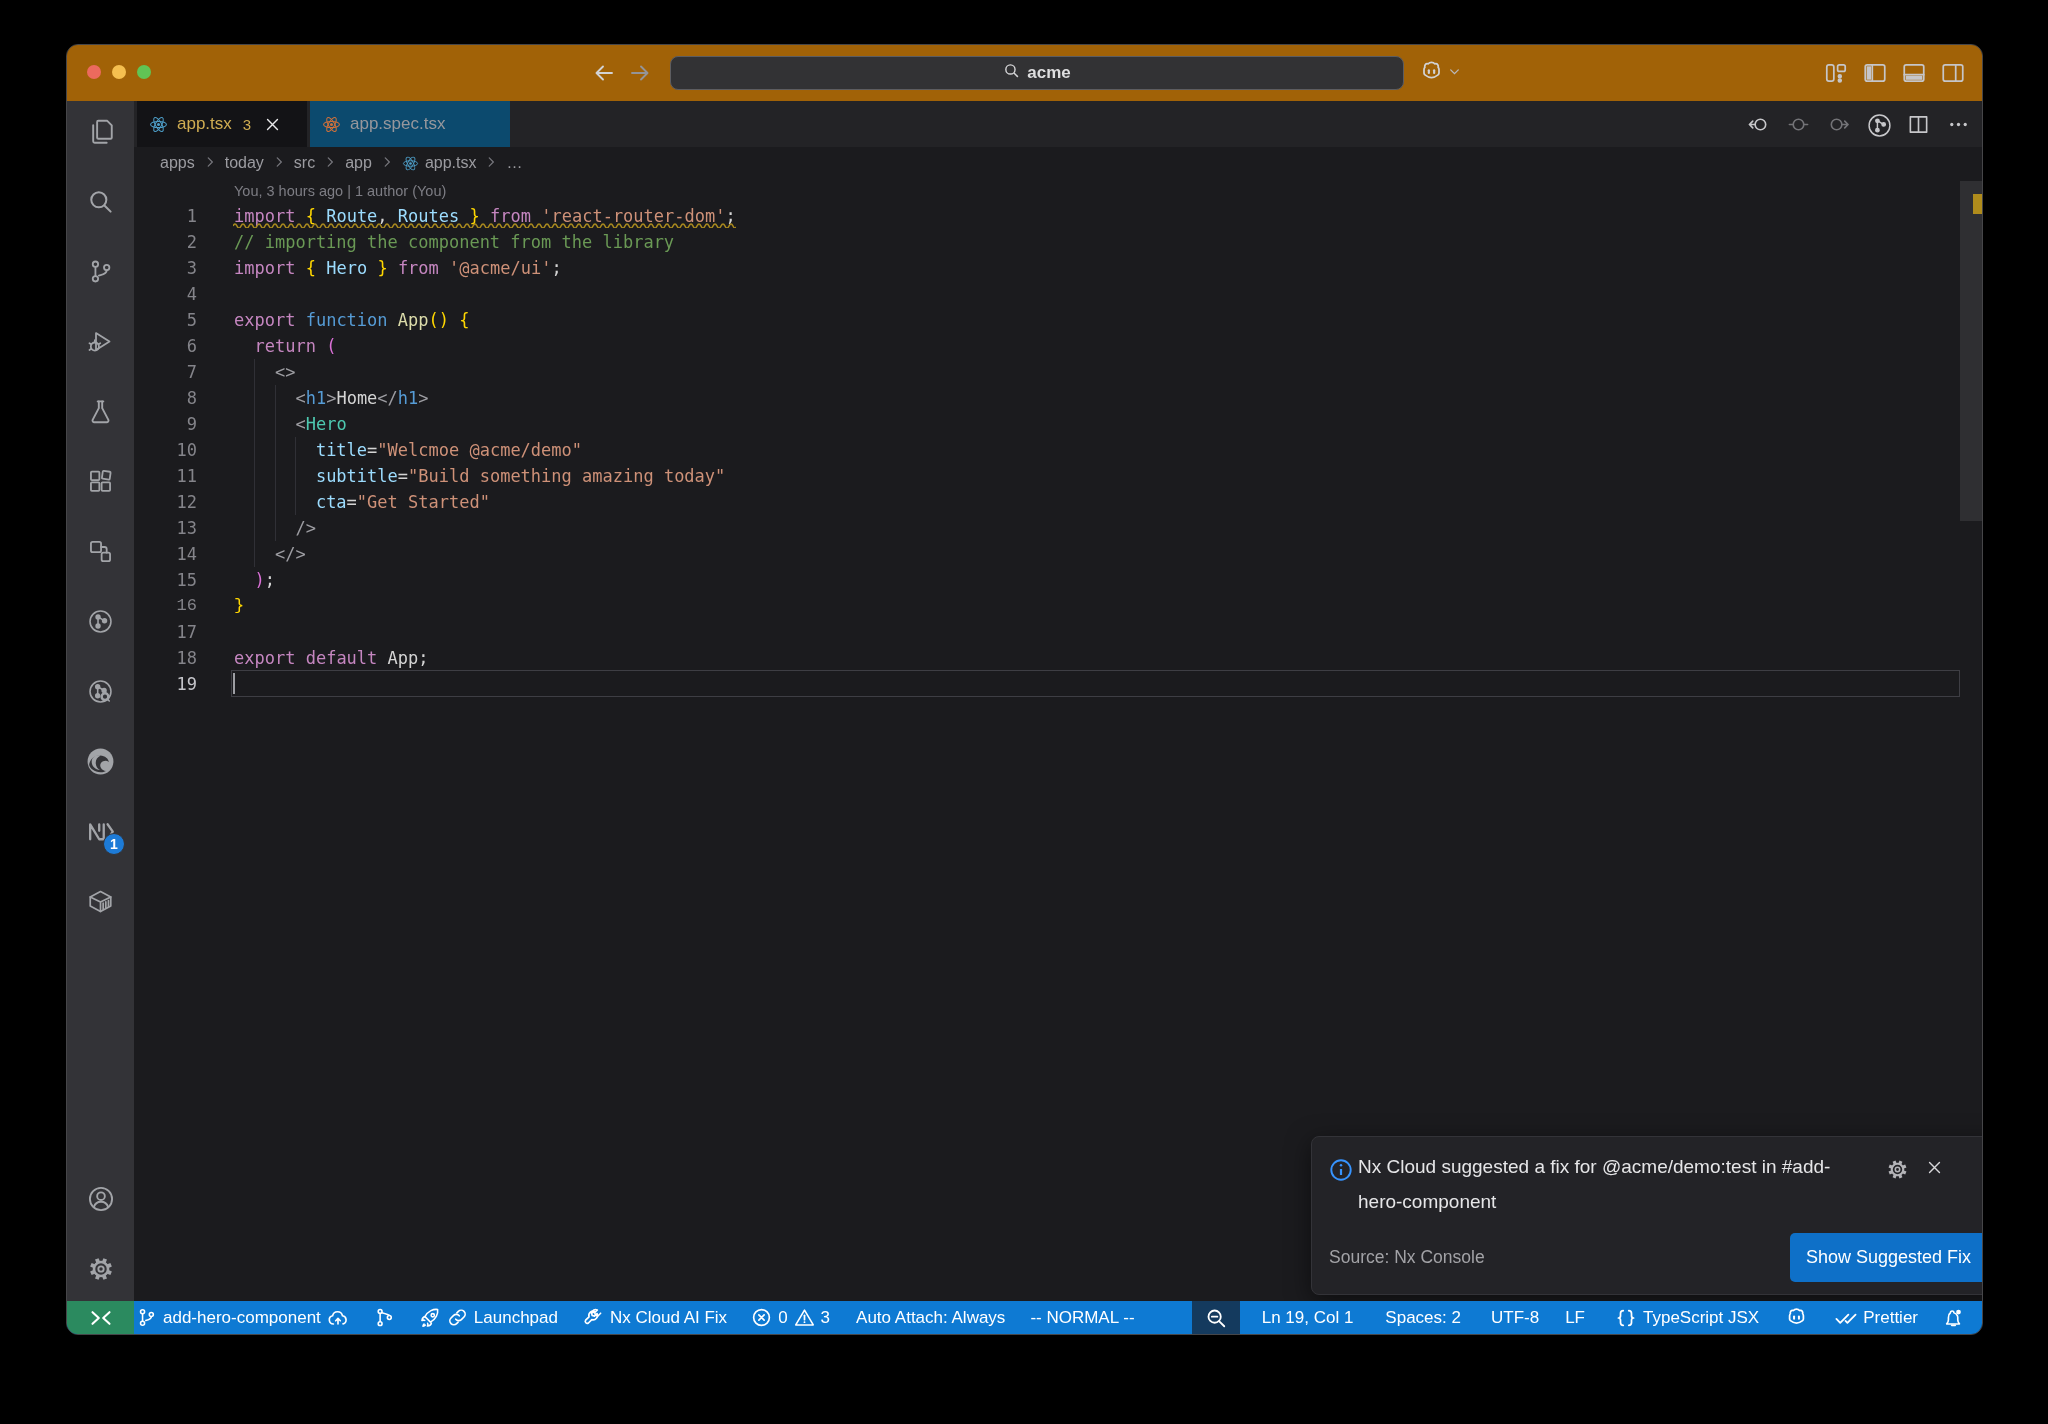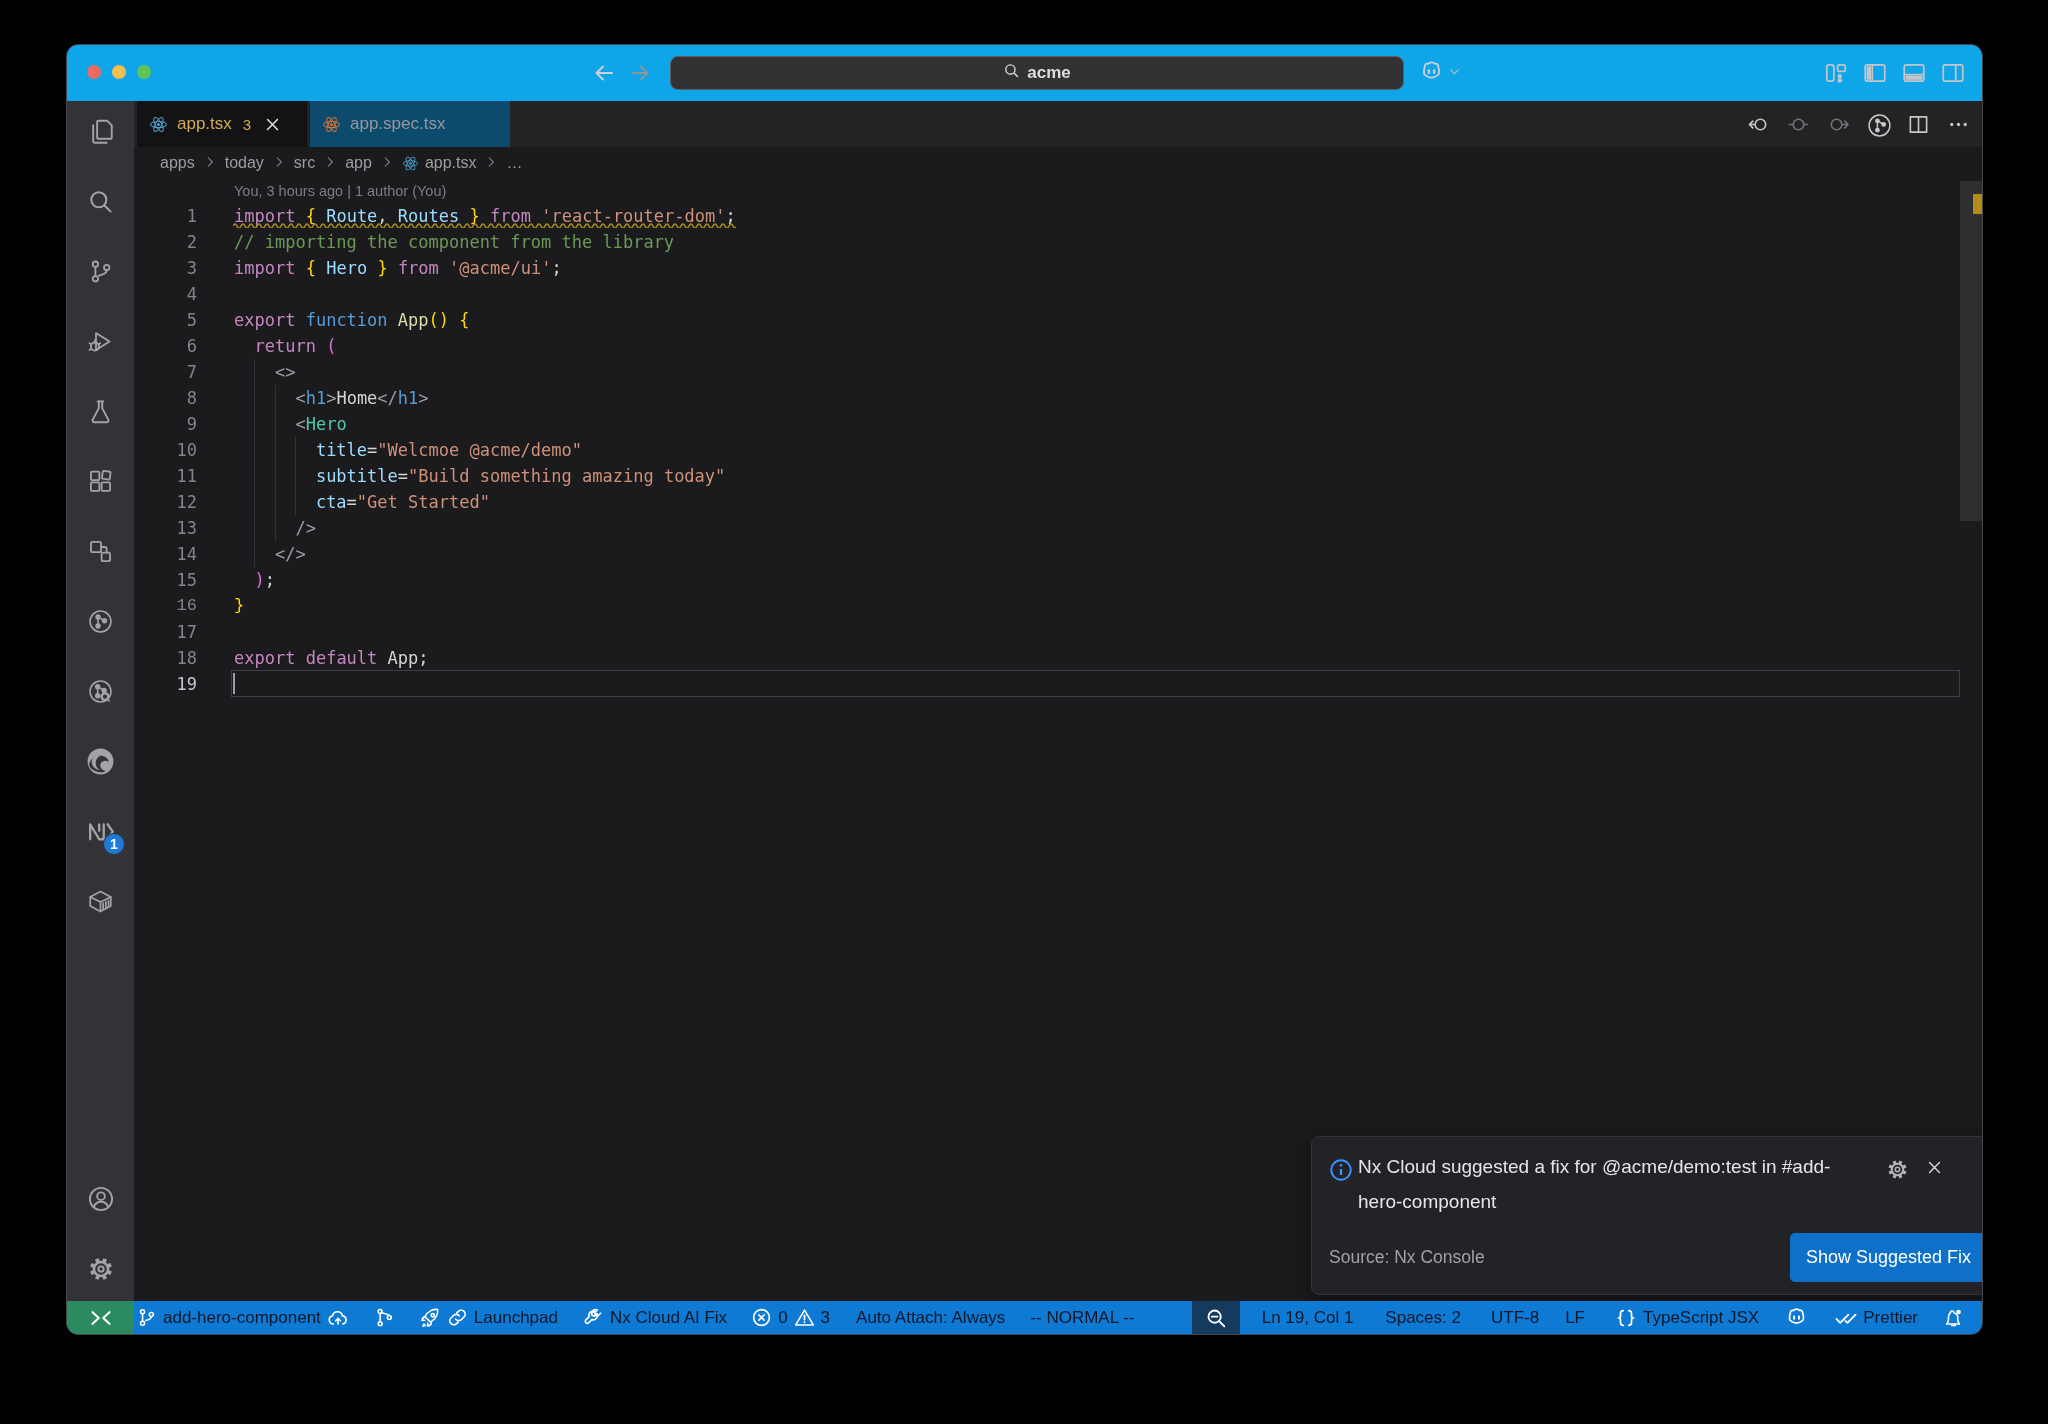--- a/index.html
+++ b/index.html
@@ -5,21 +5,21 @@
   * { margin:0; padding:0; box-sizing:border-box; }
   html,body { width:2048px; height:1424px; background:#000; overflow:hidden;
     font-family:"Liberation Sans", sans-serif; -webkit-font-smoothing:antialiased; }
   #window {
     position:absolute; left:66px; top:44px; width:1917px; height:1291px;
     background:#1b1b1e; border-radius:12px; overflow:hidden;
     border:1px solid #464649;
     box-shadow: inset 0 1px 0 rgba(255,255,255,0.16), 0 24px 70px rgba(0,0,0,0.8);
   }
   
-  #titlebar { position:absolute; left:0; top:0; width:100%; height:56px; background:#0ea5e9; }
+  #titlebar { position:absolute; left:0; top:0; width:100%; height:56px; background:#a16207; }
   .traffic { position:absolute; top:20px; width:14px; height:14px; border-radius:50%; }
   #tl-close { left:20px; background:#ec6a5e; }
   #tl-min   { left:45px; background:#f5bf4f; }
   #tl-zoom  { left:70px; background:#61c454; }
   .navarrow { position:absolute; top:16px; width:24px; height:24px; }
   #nav-back { left:525px; }
   #nav-fwd  { left:561px; }
   #command-center {
     position:absolute; left:603px; top:11px; width:734px; height:34px;
     background:#323234; border:1px solid #5d5d60; border-radius:8px;
@@ -70,21 +70,21 @@
   #toast-icon { position:absolute; left:17px; top:21px; width:24px; height:24px; }
   #toast-msg { position:absolute; left:46px; top:12px; width:520px; color:#e6e6e8; font-size:19px; line-height:35px; }
   #toast-gear { position:absolute; left:574px; top:21px; width:23px; height:23px; }
   #toast-close { position:absolute; left:614px; top:22px; width:21px; height:21px; }
   #toast-source { position:absolute; left:17px; top:106px; height:28px; line-height:28px; color:#a2a2a6; font-size:17.5px; }
   #toast-btns { position:absolute; right:14px; top:96px; display:flex; gap:14px; }
   .toast-btn { height:49px; display:flex; align-items:center; justify-content:center; font-size:18px; border-radius:5px; padding:0 18px; white-space:nowrap; }
   #btn-primary { background:#0e70c8; color:#fff; width:197px; }
   #btn-secondary { background:#39393d; color:#f0f0f2; border:1px solid #55555a; width:95px; }
   
-  #statusbar { position:absolute; left:0; bottom:0; width:100%; height:33px; background:#0e7ad3; color:#0f172a; font-size:17px; display:flex; }
+  #statusbar { position:absolute; left:0; bottom:0; width:100%; height:33px; background:#0e7ad3; color:#ffffff; font-size:17px; display:flex; }
   #remote-ind { width:67px; height:100%; background:#2b8a5f; display:flex; align-items:center; justify-content:center; flex:none; }
   #sb-left { display:flex; align-items:center; height:100%; }
   #sb-right { display:flex; align-items:center; height:100%; margin-left:auto; padding-right:6px; }
   .sb-item { display:flex; align-items:center; gap:6px; height:100%; padding:0 12px; white-space:nowrap; }
   .sb-item svg { flex:none; }
 </style>
 </head>
 <body>
 
 <div id="window">

